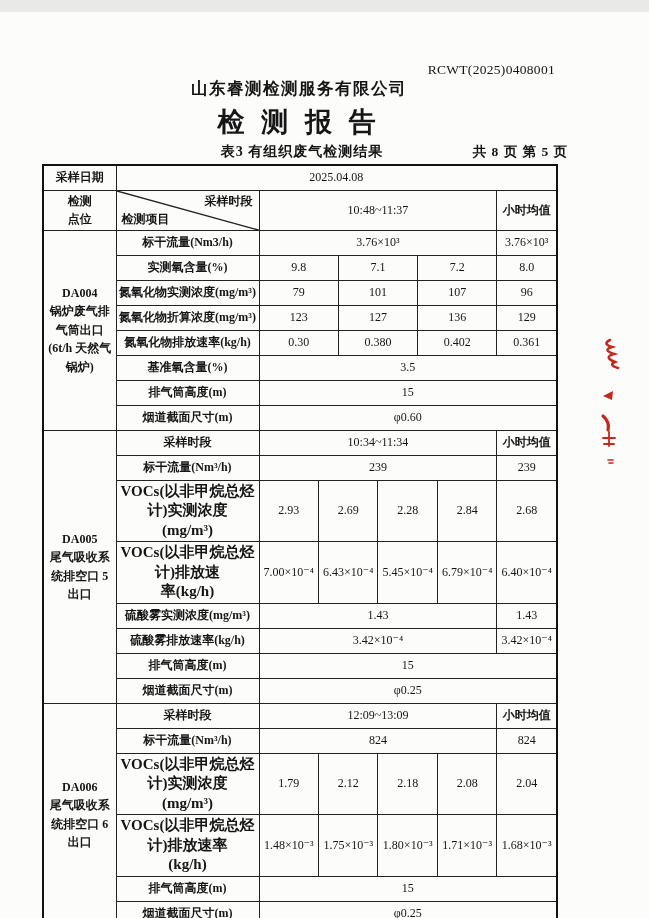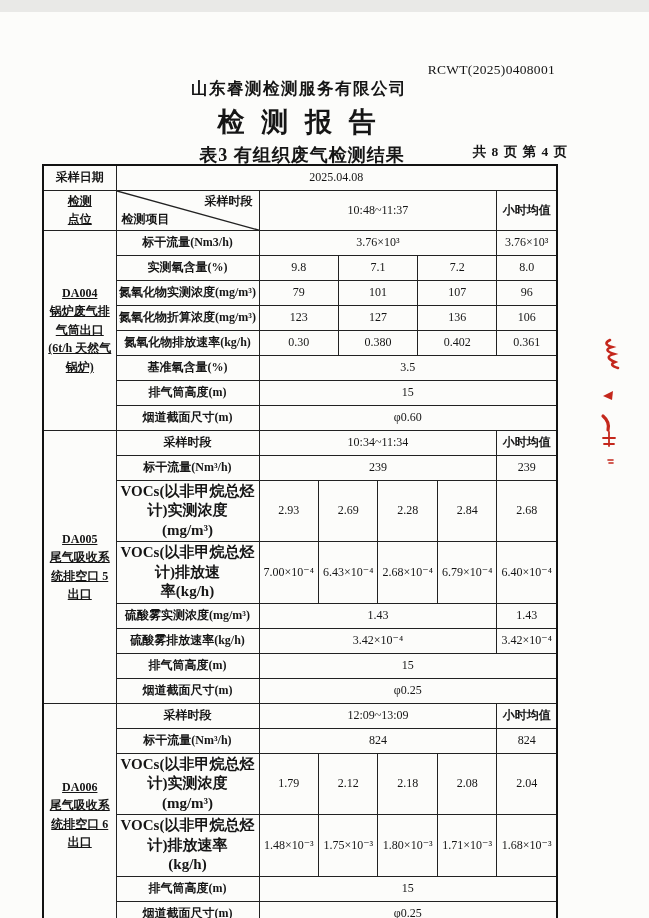--- a/index.html
+++ b/index.html
@@ -13,21 +13,21 @@
     overflow:hidden;
   }
   .report-no{
     position:absolute;top:50px;right:94px;
     font-size:13.5px;letter-spacing:.3px;
   }
   .head-center{position:absolute;left:42px;width:514px;text-align:center;}
   .company{top:66px;font-size:16.5px;font-weight:700;letter-spacing:1.5px;}
   .title{top:92px;font-size:27px;font-weight:700;letter-spacing:5px;}
   .caption-bar{position:absolute;left:42px;width:520px;top:131px;height:20px;}
-  .caption{position:absolute;left:0;width:100%;text-align:center;font-size:18px;font-weight:700;letter-spacing:1px;}
+  .caption{position:absolute;left:0;width:100%;text-align:center;font-size:14px;font-weight:700;letter-spacing:1px;}
   .pagination{position:absolute;right:-6px;top:0;font-size:13.5px;font-weight:700;letter-spacing:1px;}
 
   table.report{
     position:absolute;left:42px;top:152px;
     width:514px;
     border-collapse:collapse;
     table-layout:fixed;
     border:2px solid #121212;
     padding-left:16px;
   }
@@ -38,41 +38,41 @@
     font-size:12px;
     padding:1px 2px;
     overflow:hidden;
   }
   tr.h-s{height:25px;}
   tr.h-hdr{height:32px;}
   tr.h-2l{height:36px;}
   tr.h-rmk{height:28px;}
   td.lab{font-weight:600;font-family:"Liberation Serif","DejaVu Serif",serif;}
   td.lab.small{font-size:15px;line-height:1.3;white-space:pre-line;font-weight:600;}
-  td.pt{font-weight:600;font-size:12.5px;line-height:1.55;white-space:pre-line;text-decoration:underline;}
+  td.pt{font-weight:600;font-size:12.5px;line-height:1.55;white-space:pre-line;}
   td.val{font-size:12px;}
   td.diag{position:relative;padding:0;}
   td.diag svg{position:absolute;left:0;top:0;width:100%;height:100%;}
   td.diag .dt{position:absolute;top:2px;right:6px;font-size:12px;font-weight:600;}
   td.diag .db{position:absolute;bottom:2px;left:5px;font-size:12px;font-weight:600;}
   td.remark{font-weight:600;font-size:12.5px;letter-spacing:.5px;}
   .stamp{position:absolute;left:594px;top:322px;width:30px;height:136px;}
 </style>
 </head>
 <body>
 
 <div class="page">
 
   <div class="report-no">RCWT(2025)0408001</div>
   <div class="head-center title">检 测 报 告</div>
   <div class="head-center company">山东睿测检测服务有限公司</div>
 
   <div class="caption-bar">
     <div class="caption">表3  有组织废气检测结果</div>
-    <div class="pagination">共 8 页  第 4 页</div>
+    <div class="pagination">共 8 页  第 5 页</div>
   </div>
 
   <table class="report">
     <colgroup>
       <col style="width:73px">
         <col style="width:143px">
       <col style="width:19.83px">
         <col style="width:19.83px">
         <col style="width:19.83px">
         <col style="width:19.83px">
@@ -129,21 +129,21 @@
       <td class="val" colspan="4">79</td>
       <td class="val" colspan="4">101</td>
       <td class="val" colspan="4">107</td>
       <td class="val">96</td>
     </tr>
     <tr class="h-s">
       <td class="lab">氮氧化物折算浓度(mg/m³)</td>
       <td class="val" colspan="4">123</td>
       <td class="val" colspan="4">127</td>
       <td class="val" colspan="4">136</td>
-      <td class="val">106</td>
+      <td class="val">129</td>
     </tr>
     <tr class="h-s">
       <td class="lab">氮氧化物排放速率(kg/h)</td>
       <td class="val" colspan="4">0.30</td>
       <td class="val" colspan="4">0.380</td>
       <td class="val" colspan="4">0.402</td>
       <td class="val">0.361</td>
     </tr>
     <tr class="h-s">
       <td class="lab">基准氧含量(%)</td>
@@ -179,21 +179,21 @@
       <td class="val" colspan="3">2.69</td>
       <td class="val" colspan="3">2.28</td>
       <td class="val" colspan="3">2.84</td>
       <td class="val">2.68</td>
     </tr>
     <tr class="h-2l">
       <td class="lab small">VOCs(以非甲烷总烃计)排放速
 率(kg/h)</td>
       <td class="val" colspan="3">7.00×10⁻⁴</td>
       <td class="val" colspan="3">6.43×10⁻⁴</td>
-      <td class="val" colspan="3">2.68×10⁻⁴</td>
+      <td class="val" colspan="3">5.45×10⁻⁴</td>
       <td class="val" colspan="3">6.79×10⁻⁴</td>
       <td class="val">6.40×10⁻⁴</td>
     </tr>
     <tr class="h-s">
       <td class="lab">硫酸雾实测浓度(mg/m³)</td>
       <td class="val" colspan="12">1.43</td>
       <td class="val">1.43</td>
     </tr>
     <tr class="h-s">
       <td class="lab">硫酸雾排放速率(kg/h)</td>

